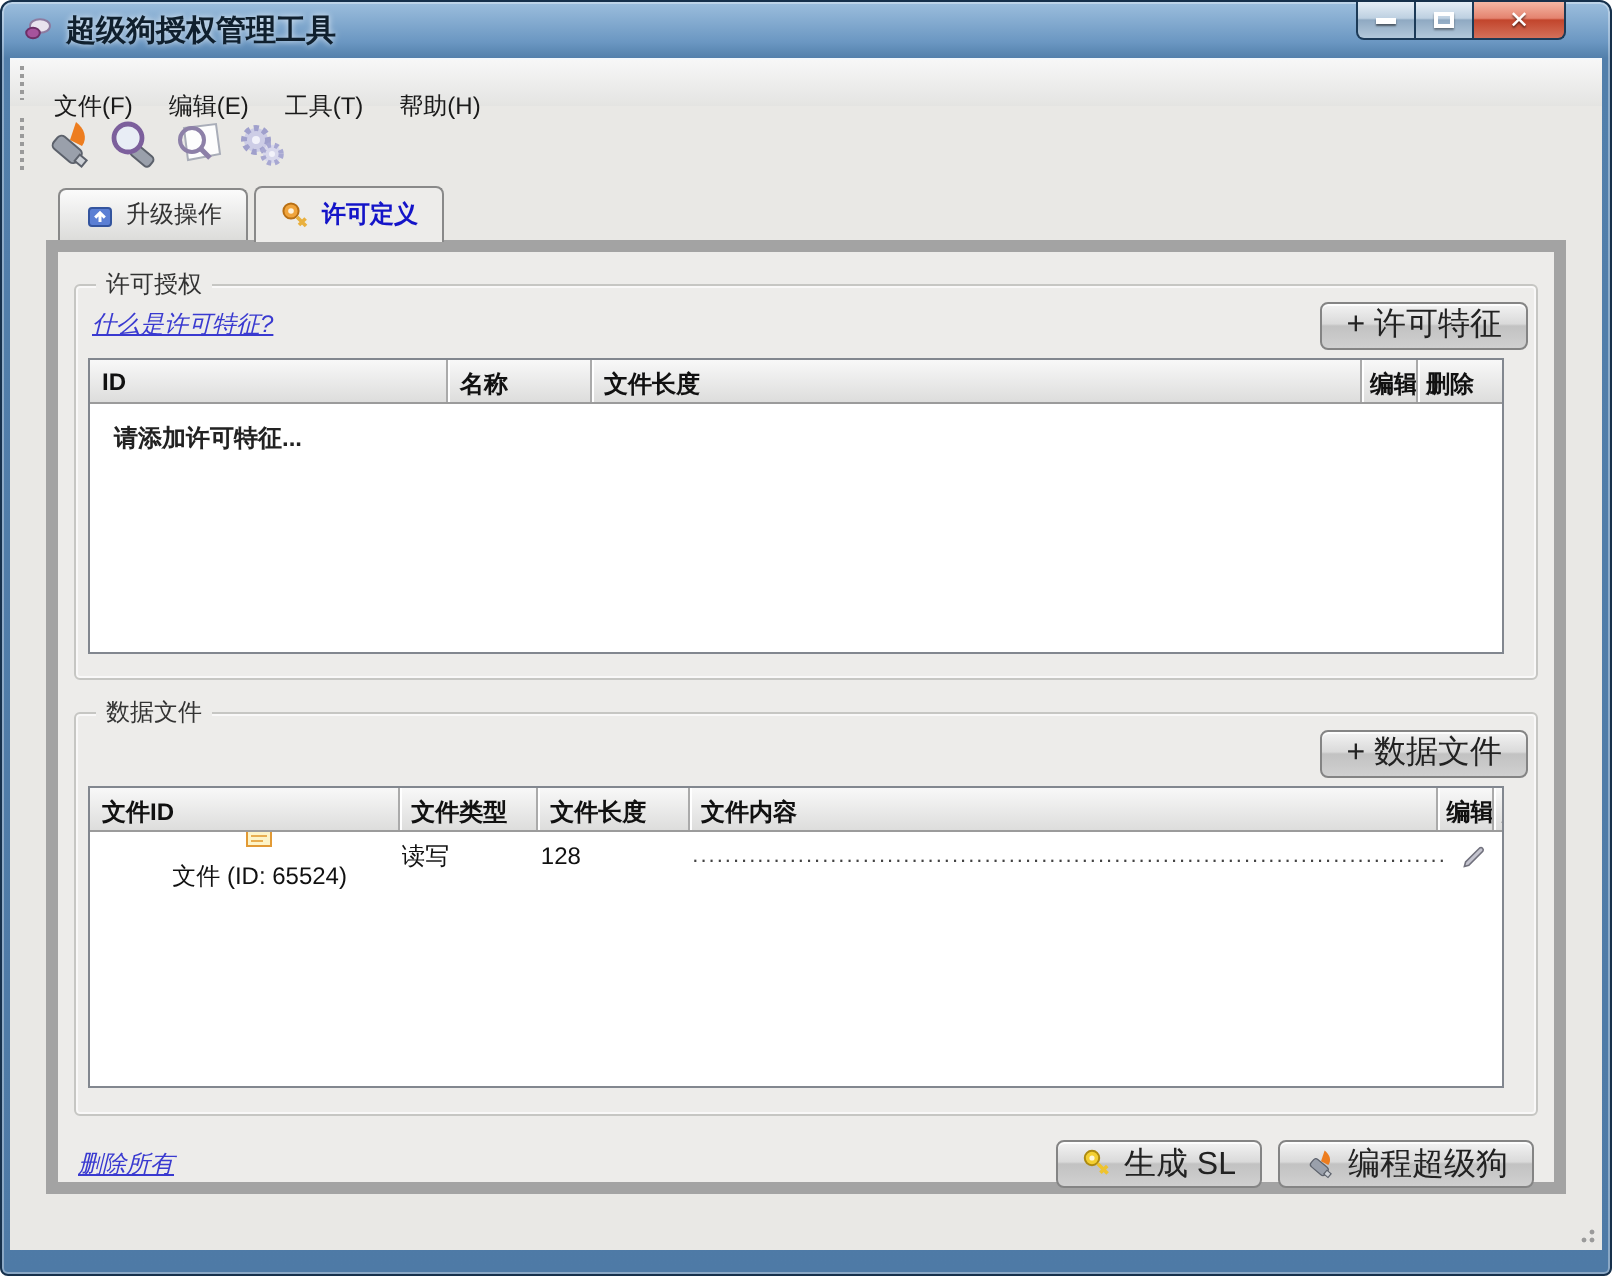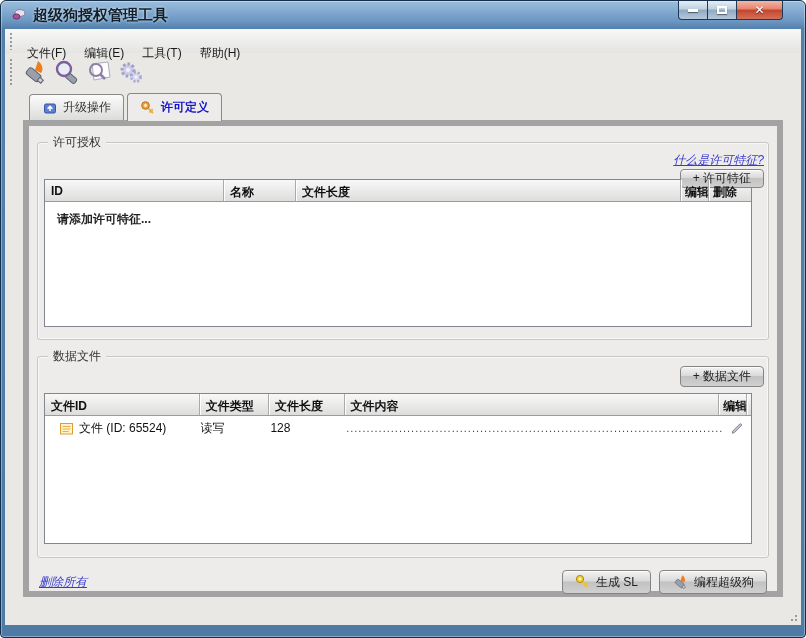--- a/index.html
+++ b/index.html
@@ -61,49 +61,49 @@
     border:6px solid #a3a3a3; background:#edecea; }
 
   
   .group { position:relative; border:1px solid #c6c6c3; border-radius:3px;
     box-shadow:inset 0 0 0 1px rgba(255,255,255,.65); }
   .legend { position:absolute; top:-8px; left:10px; background:#edecea;
     padding:0 5px; font-size:12px; color:#333; line-height:14px; }
   .g1 { margin:16px 8px 0 8px; height:198px; }
   .g2 { margin:16px 8px 0 8px; height:202px; }
 
-  .top-row { display:flex; justify-content:space-between; align-items:flex-end;
-    padding:9px 4px 6px 8px; height:36px;flex-direction:column; }
+  .top-row { display:flex; justify-content:space-between; align-items:center;
+    padding:9px 4px 6px 8px; height:36px; }
   .top-row.right-only { justify-content:flex-end; }
 
   a.link { font-size:12px; font-style:italic; color:#3a3ad0;
     text-decoration:underline; cursor:pointer; }
 
   .btn-gray { display:inline-flex; align-items:center; gap:5px; height:24px;
-    padding:0 12px; font-size:12px; color:#222; border:1px solid #848484;
+    padding:0 12px; font-size:16px; color:#222; border:1px solid #848484;
     border-radius:4px; cursor:default;
     background:linear-gradient(180deg,#f3f3f3,#dadada 45%,#c2c2c2 50%,#d0d0d0);
     box-shadow:inset 0 1px 0 rgba(255,255,255,.8); }
 
   
   .tbl { margin:0 16px 0 6px; border:1px solid #82878f; background:#fff; }
   .thead { display:flex; height:22px;
     background:linear-gradient(180deg,#f8f8f8,#dddddc); border-bottom:1px solid #9b9b9b; }
   .th { font-size:12px; font-weight:bold; color:#111; padding:4px 0 0 6px;
     border-right:1px solid #aaa; box-shadow:1px 0 0 #fff; overflow:hidden; white-space:nowrap; }
   .th:last-child { border-right:none; box-shadow:none; }
   .th.ctr { padding-left:4px; }
   .tbody { overflow:hidden; }
   .tbody.b1 { height:124px; }
   .tbody.b2 { height:127px; }
   .empty-msg { font-size:12px; font-weight:bold; color:#222; padding:9px 0 0 12px; }
 
   .trow { display:flex; align-items:center; height:24px; font-size:12px; color:#111; }
   .cell { overflow:hidden; white-space:nowrap; }
-  .cell.file-id { display:flex; align-items:center; gap:5px; padding-left:14px; }
+  .cell.file-id { display:flex; align-items:center; gap:5px; padding-left:14px;flex-direction:column; }
   .cell.dots { color:#444; font-size:11px; letter-spacing:1px; padding-right:2px; }
   .cell.icon-c { display:flex; justify-content:center; }
 
   
   .w-id{width:179px;} .w-name{width:72px;} .w-info{width:385px;} .w-ed1{width:28px;} .w-del1{width:50px; flex:1;}
   
   .w-fid{width:156px;} .w-ftype{width:70px;} .w-flen{width:76px;} .w-fcont{width:378px;} .w-ed2{width:28px;} .w-del2{width:48px; flex:1;}
 
   
   .footer-row { display:flex; justify-content:space-between; align-items:center;

